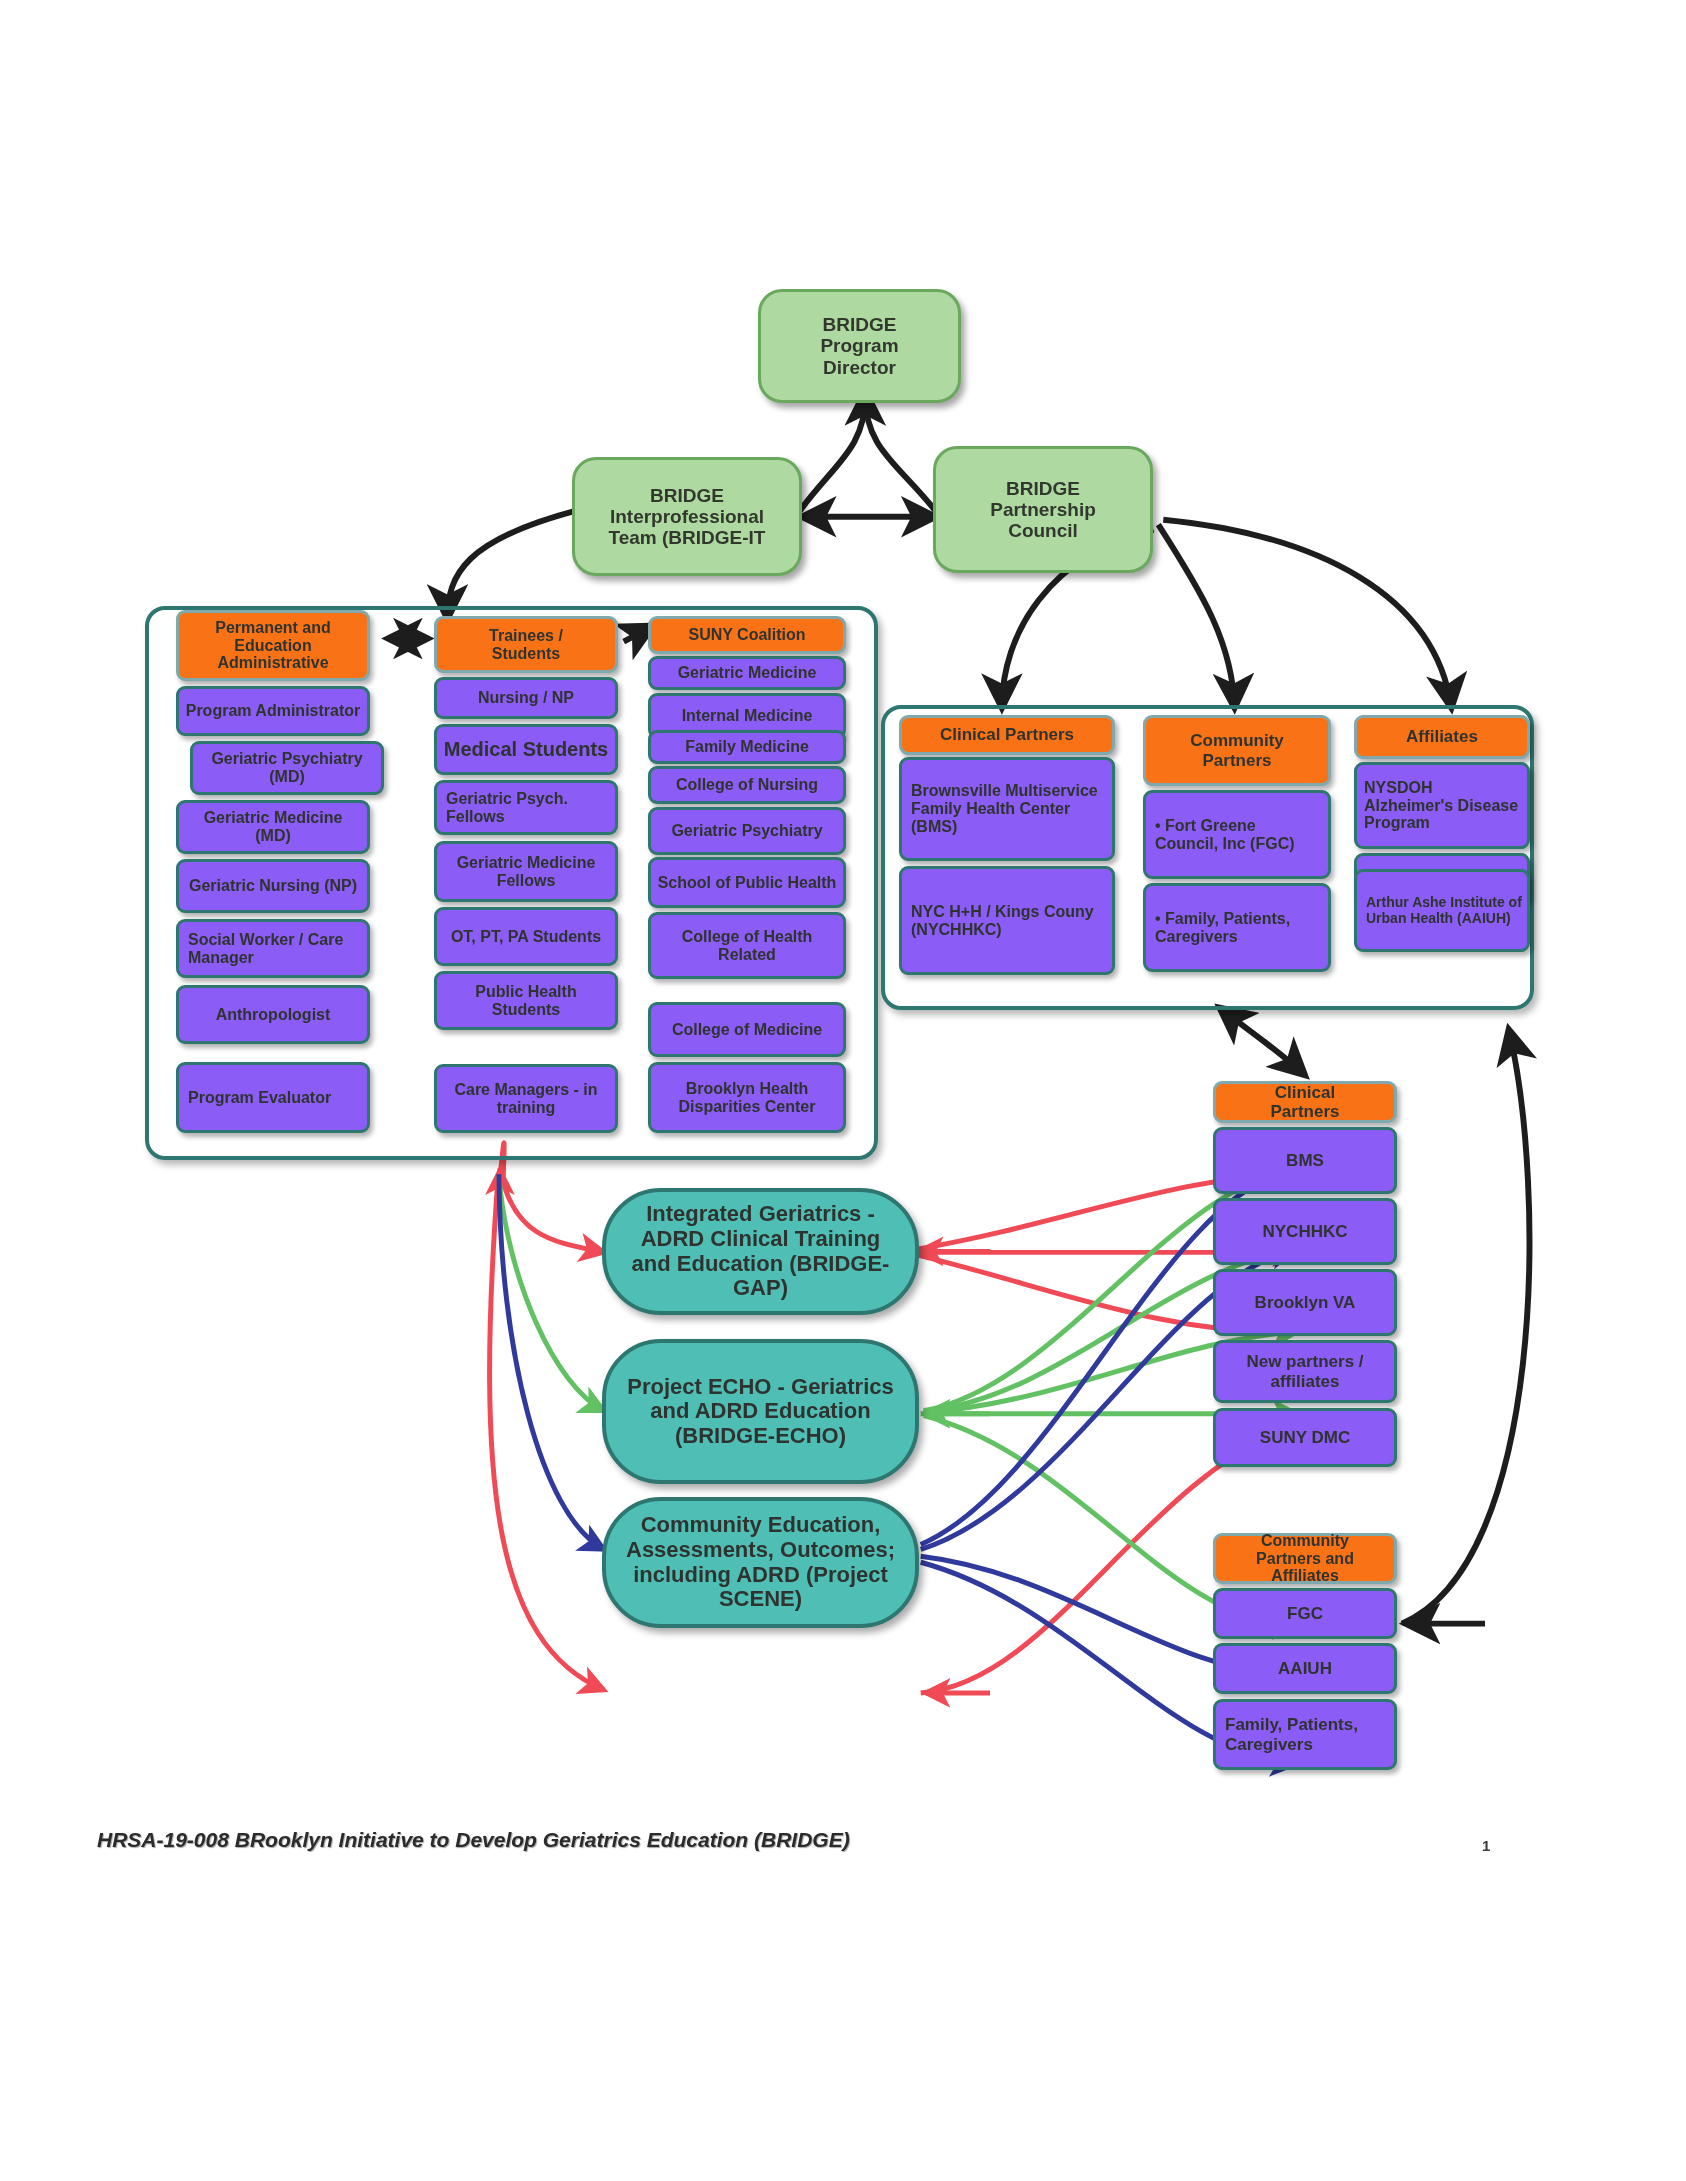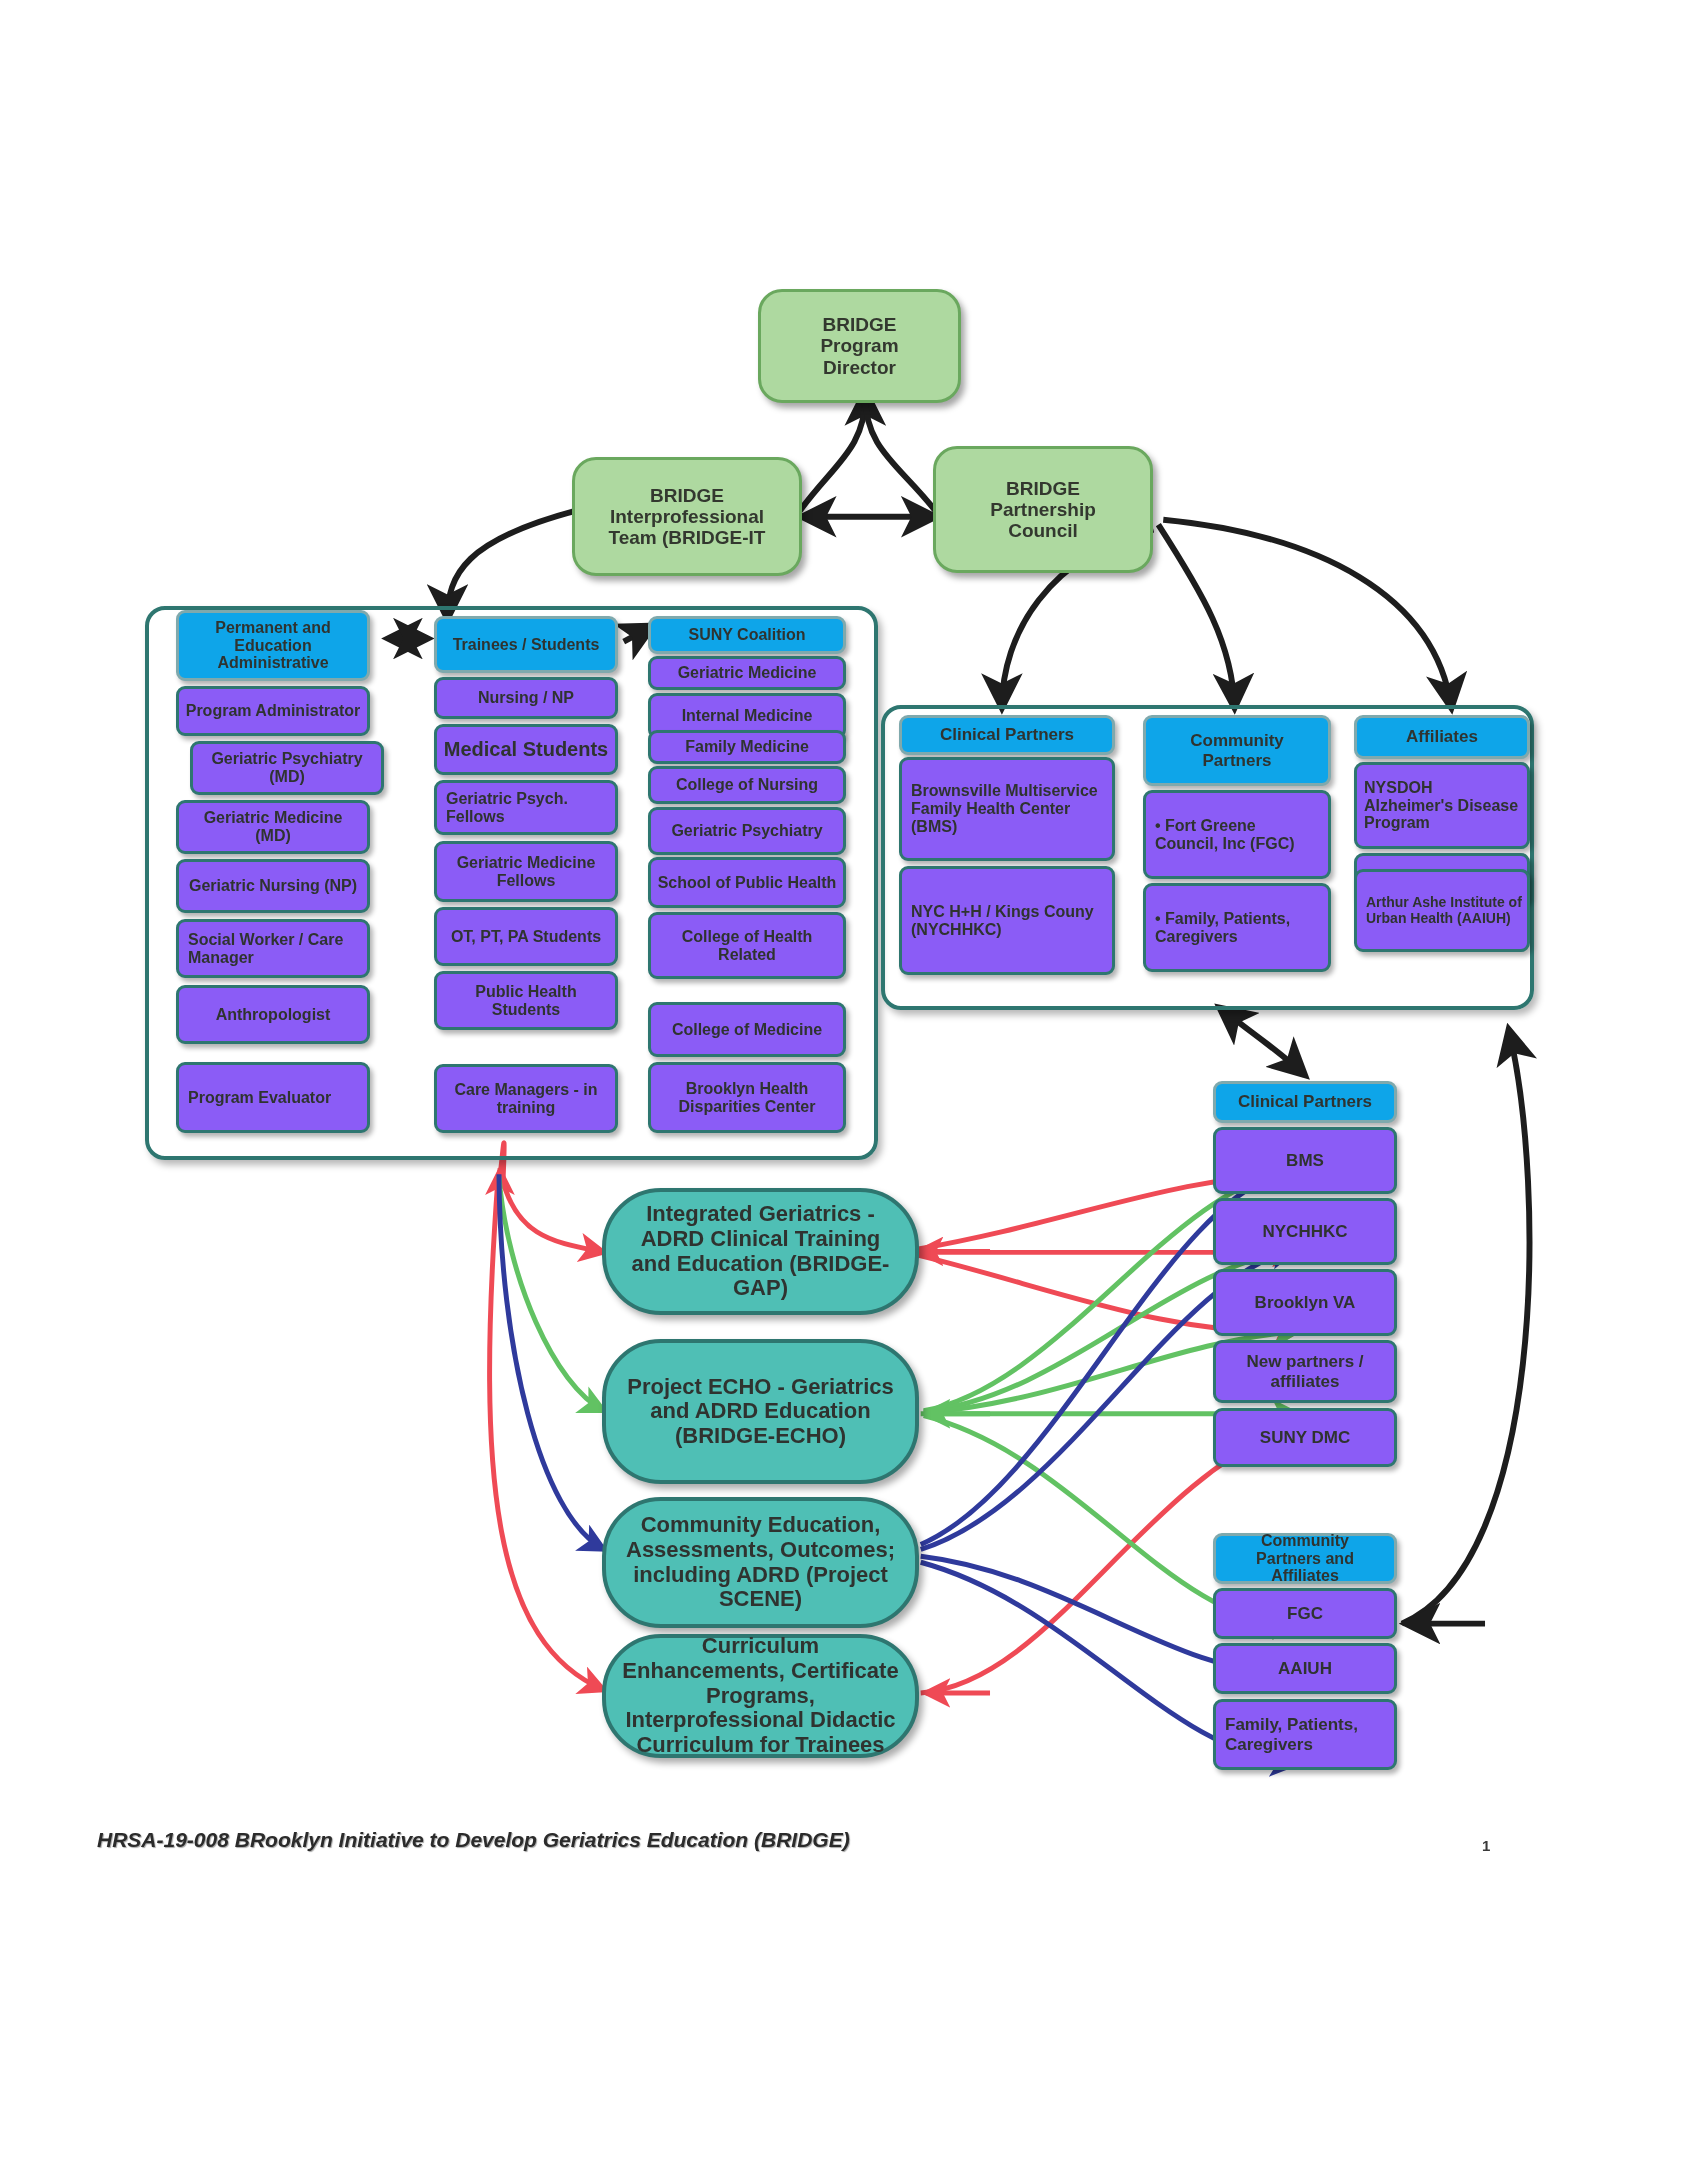--- a/index.html
+++ b/index.html
@@ -23,23 +23,23 @@
     box-shadow:4px 5px 6px rgba(0,0,0,.35);
     font-size:19px;color:#33382f;padding:4px 6px;
   }
 
   .teal{
     background:#8b5cf6;border:3px solid #2e7670;border-radius:9px;
     box-shadow:3px 4px 5px rgba(0,0,0,.30);
     font-size:17px;padding:2px 5px;
   }
   .pale{
-    background:#0ea5e9;border:3px solid #7fa9ad;border-radius:9px;
+    background:#f97316;border:3px solid #7fa9ad;border-radius:9px;
     box-shadow:3px 4px 5px rgba(0,0,0,.30);
-    font-size:17px;padding:2px 13px;
+    font-size:17px;padding:2px 22px;
   }
   .pill{
     background:#4fbfb5;border:4px solid #2e7670;border-radius:59px;
     box-shadow:4px 5px 7px rgba(0,0,0,.33);
     font-size:22px;padding:4px 16px;
   }
   .group{
     position:absolute;box-sizing:border-box;
     border:4px solid #2e7670;border-radius:20px;background:transparent;
     box-shadow:4px 5px 7px rgba(0,0,0,.28);z-index:2;
@@ -279,23 +279,20 @@
 
   <div class="node pill" style="left:602px;top:1188px;width:317px;height:127px;">
     <span>Integrated Geriatrics - ADRD Clinical Training and Education (BRIDGE-GAP)</span>
   </div>
   <div class="node pill" style="left:602px;top:1339px;width:317px;height:145px;">
     <span>Project ECHO - Geriatrics and ADRD Education (BRIDGE-ECHO)</span>
   </div>
   <div class="node pill" style="left:602px;top:1497px;width:317px;height:131px;">
     <span>Community Education, Assessments, Outcomes; including ADRD     (Project SCENE)</span>
   </div>
-  <div class="node pill" style="left:602px;top:1634px;width:317px;height:124px;">
-    <span>Curriculum Enhancements, Certificate Programs, Interprofessional Didactic Curriculum for Trainees</span>
-  </div>
 
   <div class="node pale" style="left:1213px;top:1081px;width:184px;height:42px;font-size:17px;">
     <span>Clinical Partners</span>
   </div>
   <div class="node teal" style="left:1213px;top:1127px;width:184px;height:67px;font-size:17px;">
     <span>BMS</span>
     </div>
   <div class="node teal" style="left:1213px;top:1198px;width:184px;height:67px;font-size:17px;">
     <span>NYCHHKC</span>
     </div>

